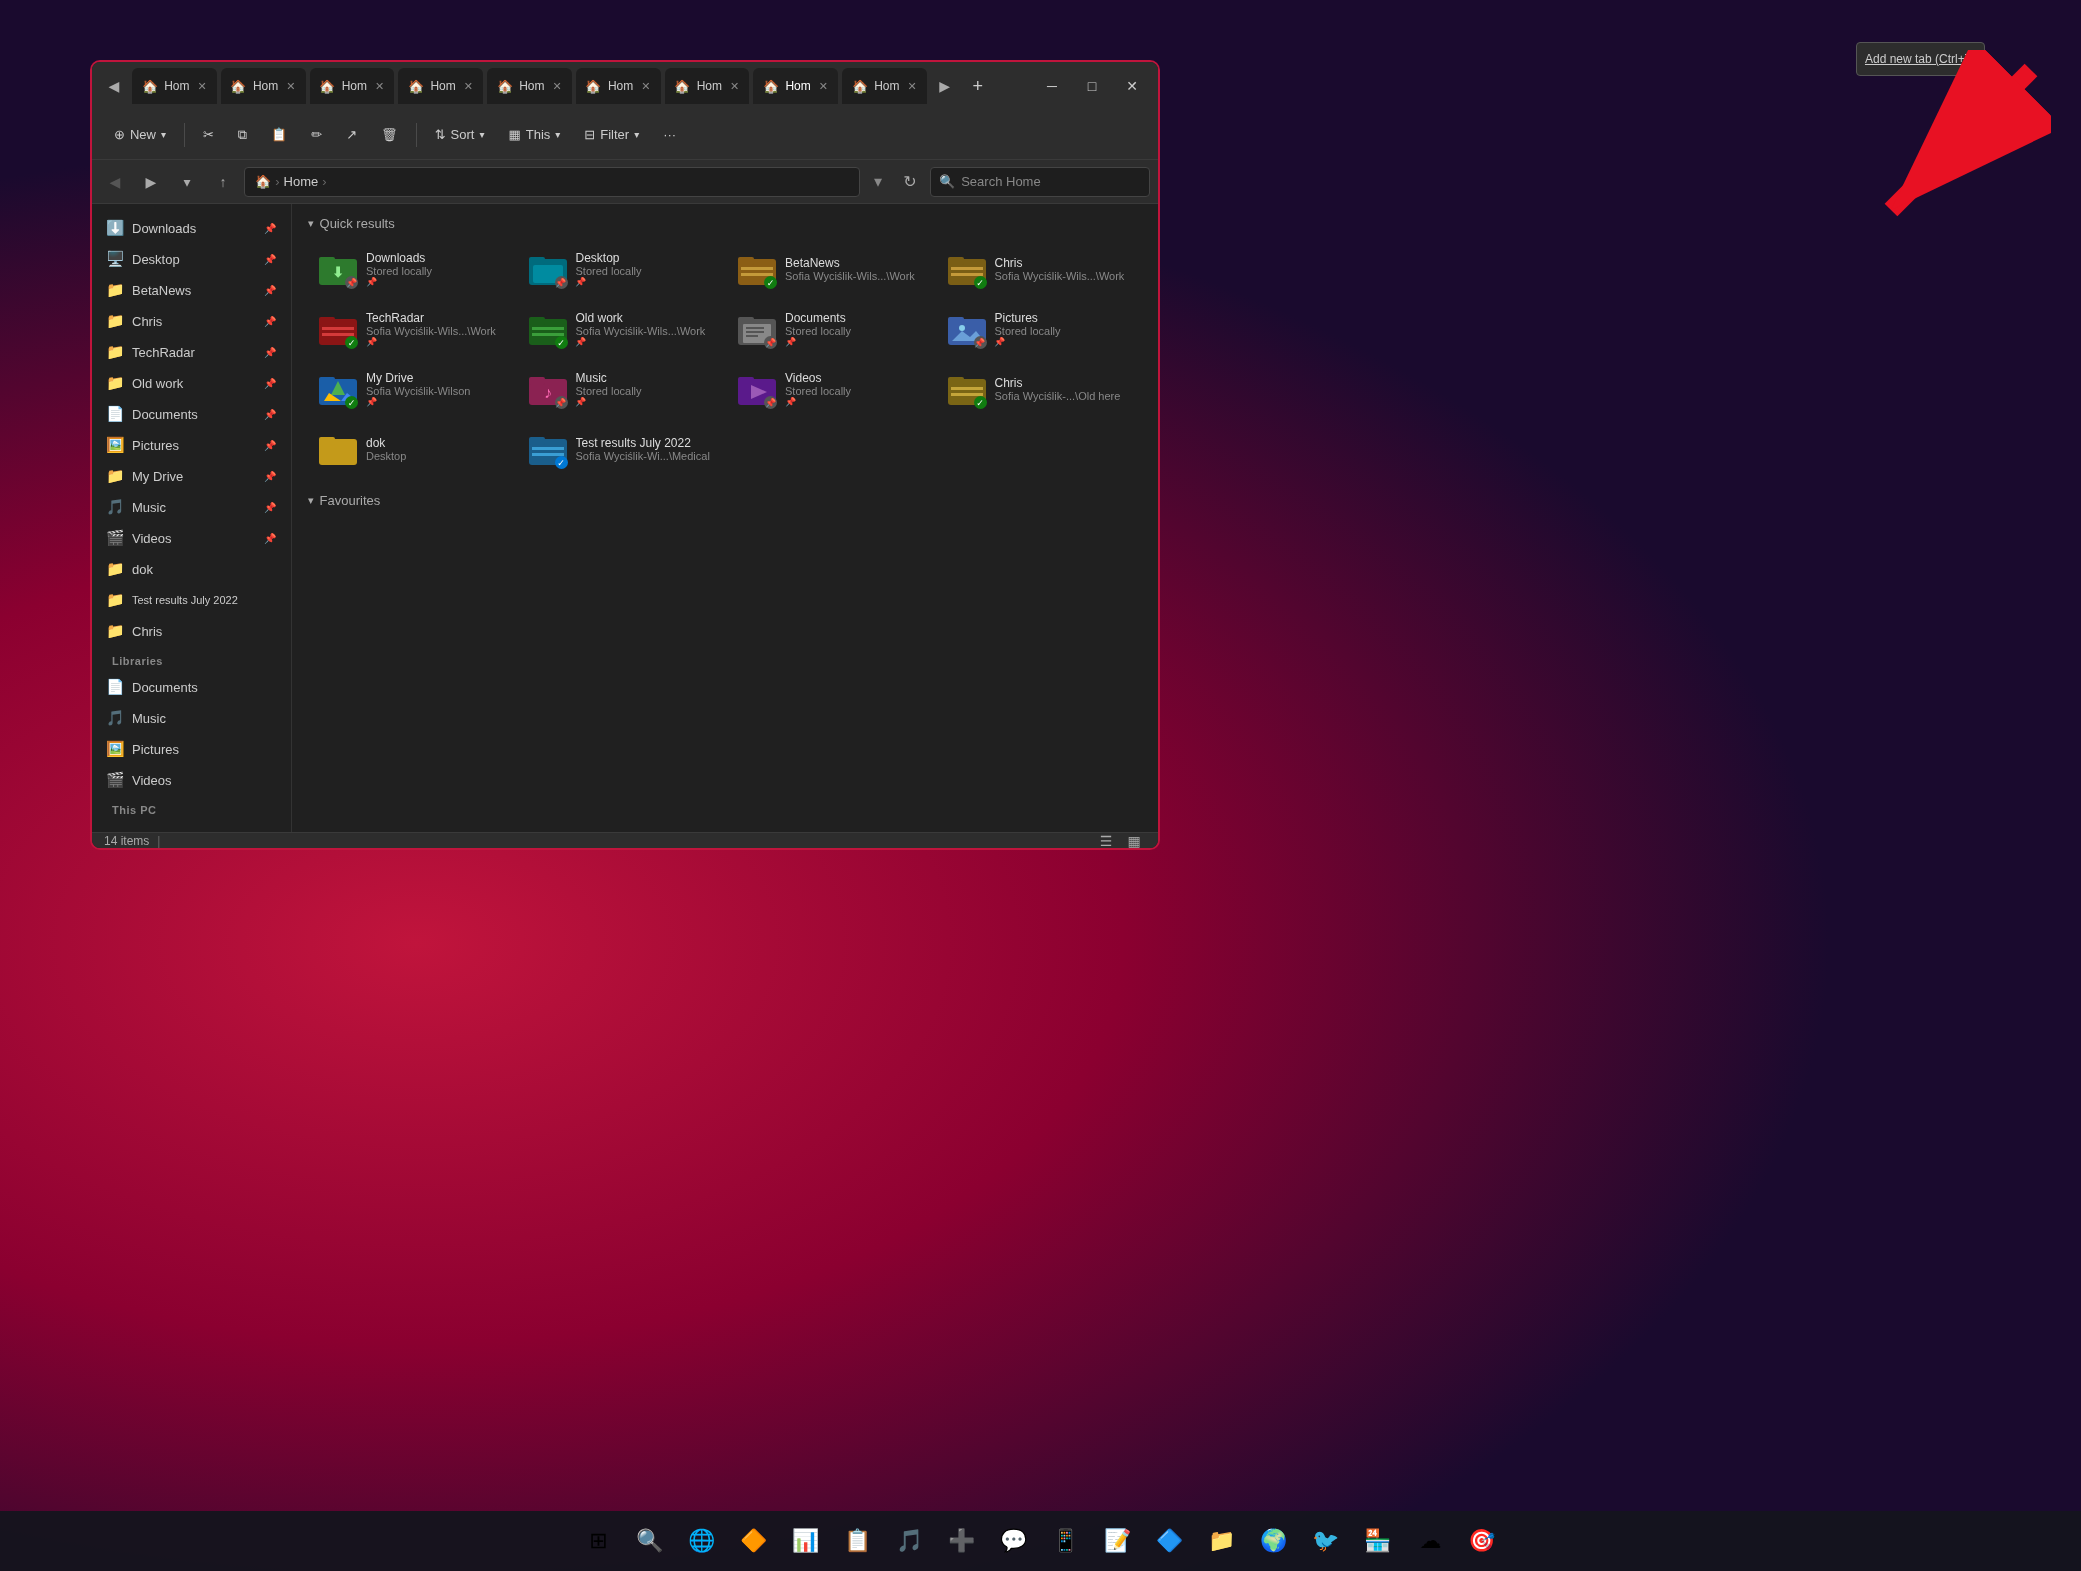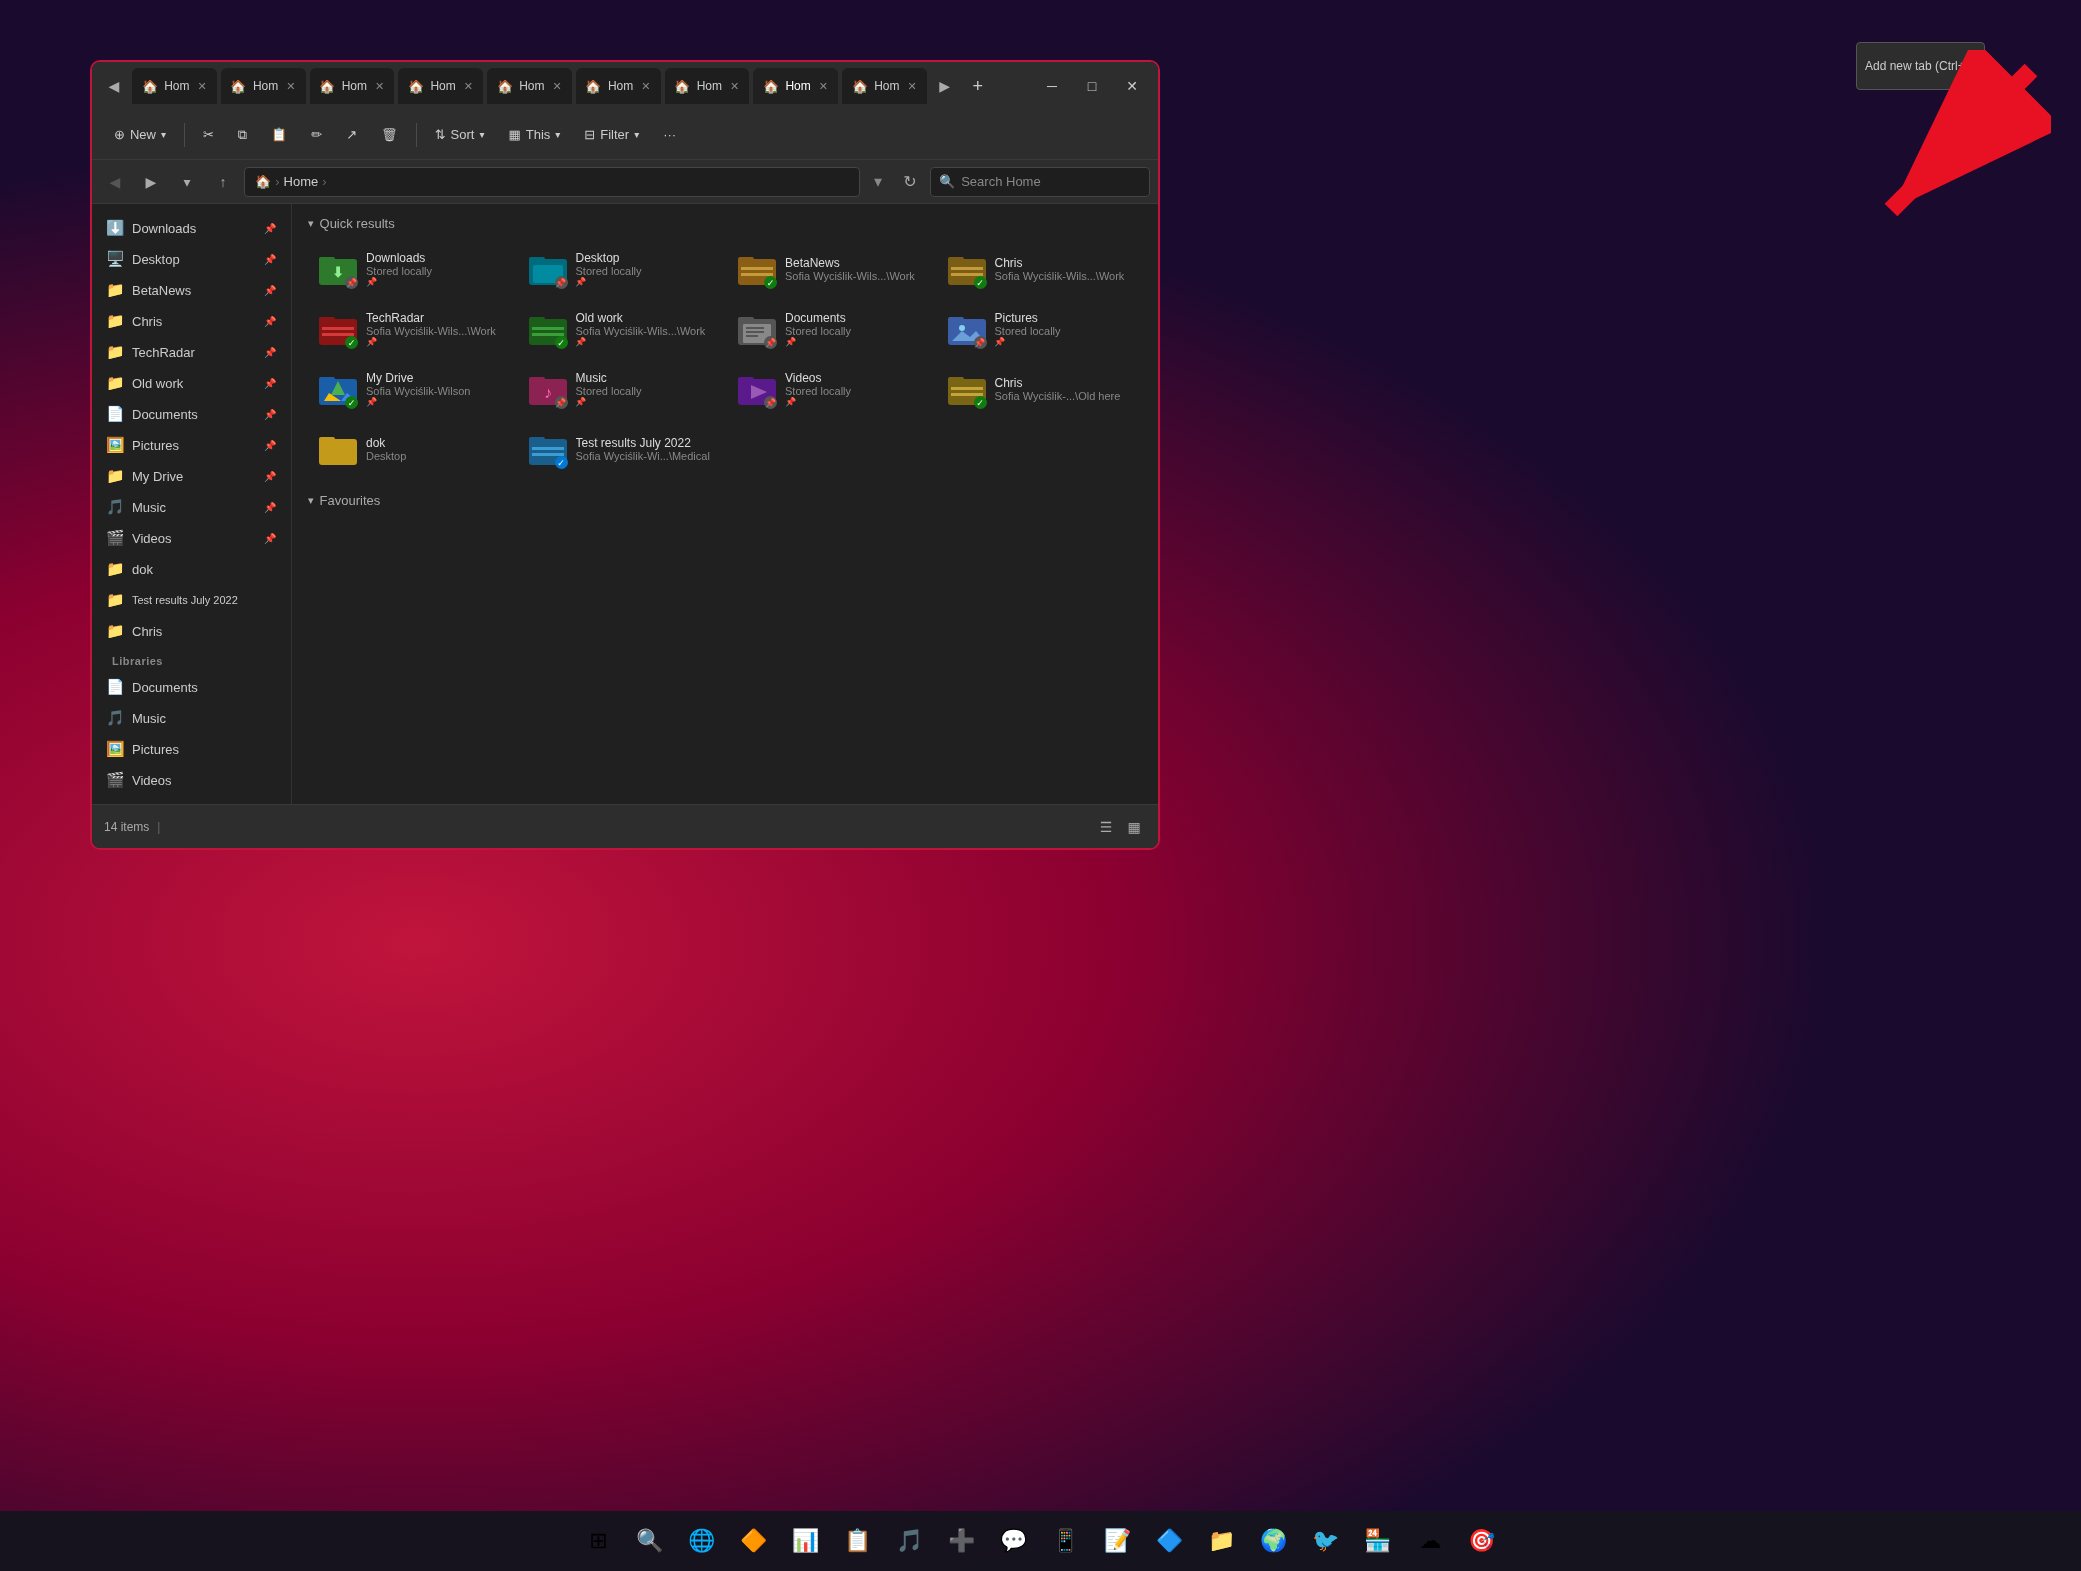--- a/index.html
+++ b/index.html
@@ -348,21 +348,21 @@
 
     .favourites-empty {
       text-align: center;
       color: #666;
       font-size: 13px;
       padding: 20px;
     }
 
     
     .status-bar {
-      height: 44px;
+      height: 16px;
       background: #2d2d2d;
       border-top: 1px solid #3a3a3a;
       display: flex;
       align-items: center;
       padding: 0 12px;
       gap: 8px;
       flex-shrink: 0;
     }
     .status-text {
       color: #aaa;
@@ -386,25 +386,26 @@
     }
 
     
     .tooltip {
       position: absolute;
       top: 42px;
       right: 96px;
       background: #2d2d2d;
       border: 1px solid #555;
       border-radius: 4px;
-      padding: 16px 8px;
+      padding: 9px 8px;
       font-size: 12px;
       color: #ccc;
       white-space: nowrap;
       z-index: 200;
+      text-decoration: underline;
     }
 
     
     .red-arrow {
       position: absolute;
       top: 50px;
       right: 30px;
       width: 220px;
       height: 220px;
       z-index: 300;

